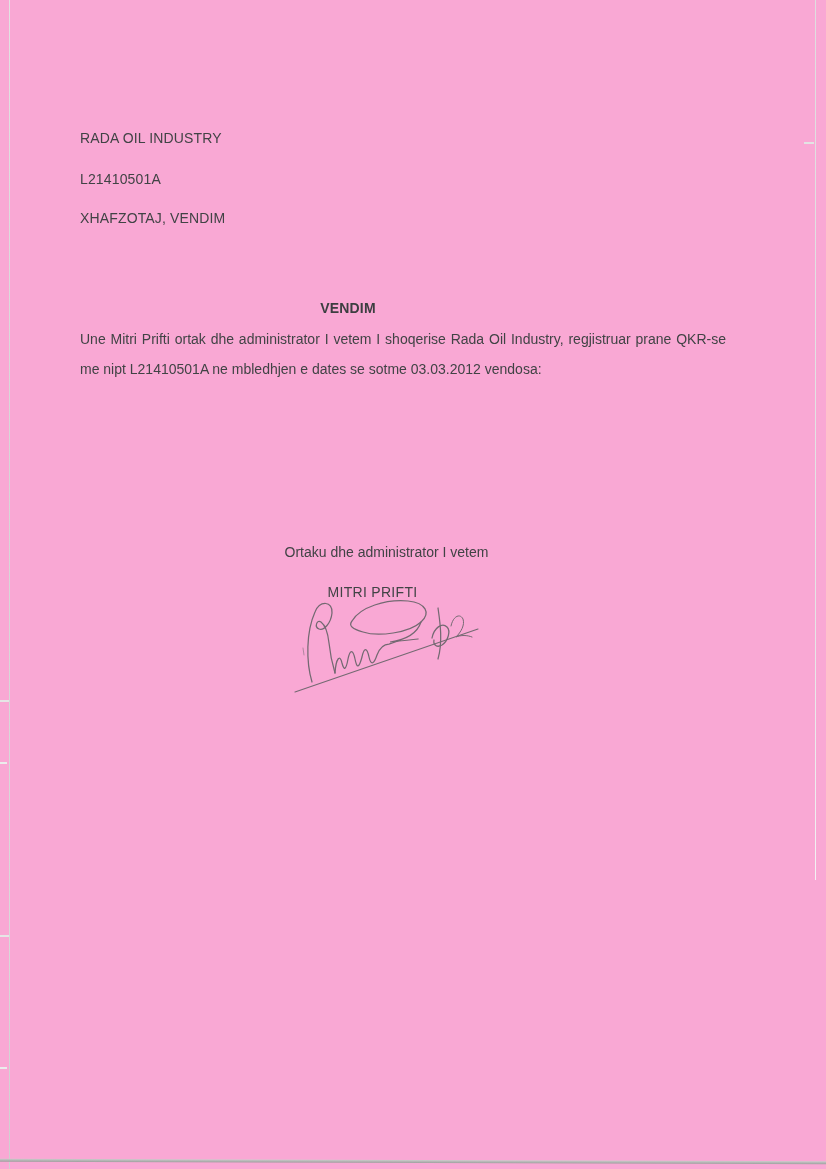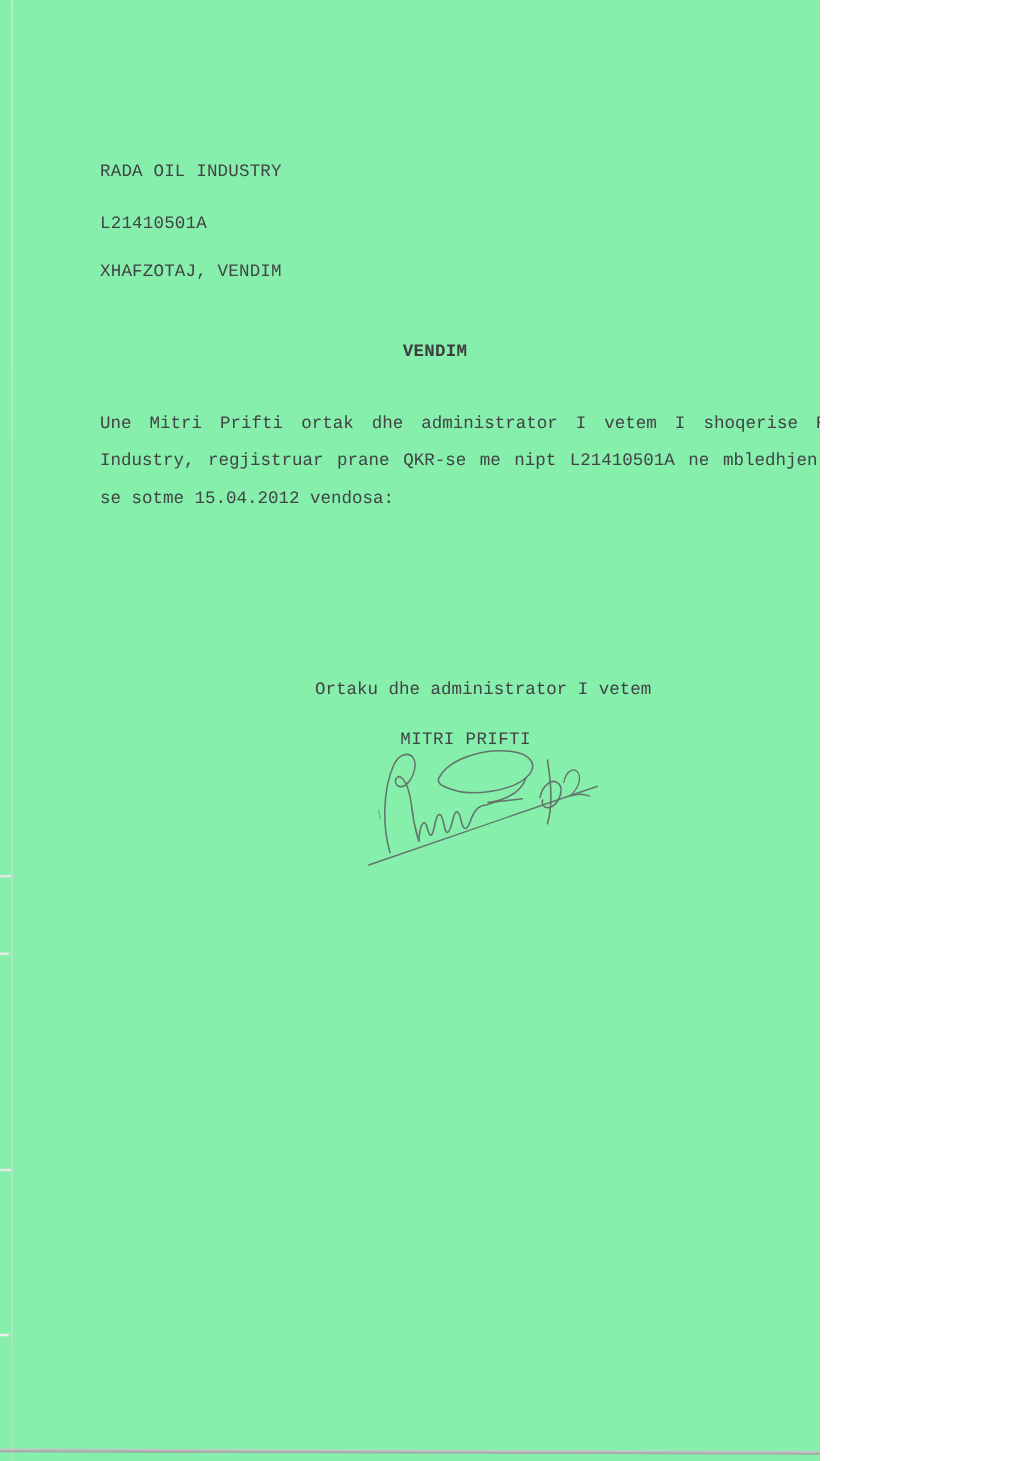--- a/index.html
+++ b/index.html
@@ -2,42 +2,42 @@
 <html><head>
 <meta charset="utf-8">
 <style>
   html, body {
     margin: 0;
     padding: 0;
     background: #ffffff;
   }
   .page {
     position: relative;
-    width: 656px;
+    width: 826px;
     height: 1169px;
-    background: #86efac;
+    background: #f9a8d4;
     overflow: hidden;
-    font-family: Liberation Mono, monospace;
+    font-family: Liberation Sans, sans-serif;
     color: #3e4043;
   }
   .txt {
     position: absolute;
     font-size: 14px;
     letter-spacing: 0.15px;
     color: #414345;
     white-space: nowrap;
   }
   .header-line { left: 80px; }
   #company-name { top: 130px; }
   #registration-number { top: 171px; }
   #location-line { top: 210px; }
 
   #doc-title {
     position: absolute;
-    top: 274px;
+    top: 300px;
     left: 80px;
     width: 536px;
     text-align: center;
     font-size: 14px;
     font-weight: bold;
     letter-spacing: 0.2px;
     color: #3c3e40;
   }
 
   .para {
@@ -115,21 +115,21 @@
   <div class="scan-tick" id="scan-tick-5"></div>
 
   <div class="txt header-line" id="company-name">RADA OIL INDUSTRY</div>
 
   <div class="txt header-line" id="registration-number">L21410501A</div>
 
   <div class="txt header-line" id="location-line">XHAFZOTAJ, VENDIM</div>
 
   <div id="doc-title">VENDIM</div>
 
-  <div class="para" id="paragraph-1">Une Mitri Prifti ortak dhe administrator I vetem I shoqerise Rada Oil Industry, regjistruar prane QKR-se me nipt L21410501A ne mbledhjen e dates se sotme 15.04.2012 vendosa:</div>
+  <div class="para" id="paragraph-1">Une Mitri Prifti ortak dhe administrator I vetem I shoqerise Rada Oil Industry, regjistruar prane QKR-se me nipt L21410501A ne mbledhjen e dates se sotme 03.03.2012 vendosa:</div>
 
 
   <div id="signatory-name">MITRI PRIFTI</div>
 
   <div id="signature-role">Ortaku dhe administrator I vetem</div>
 
   <svg id="signature-svg" width="205" height="108" viewBox="0 0 205 108">
     <g fill="none" stroke="#5d5f61" stroke-width="1.25" stroke-linecap="round" opacity="0.85">
 
       <path d="M 9,96 L 192,33" stroke-width="1.1"></path>

